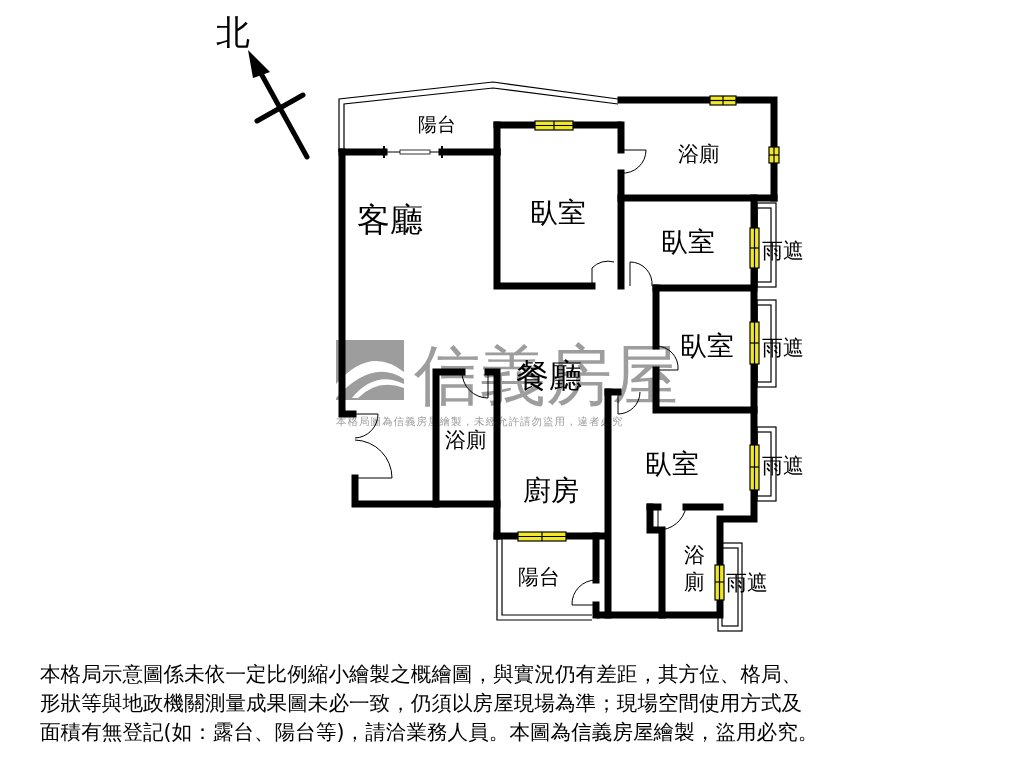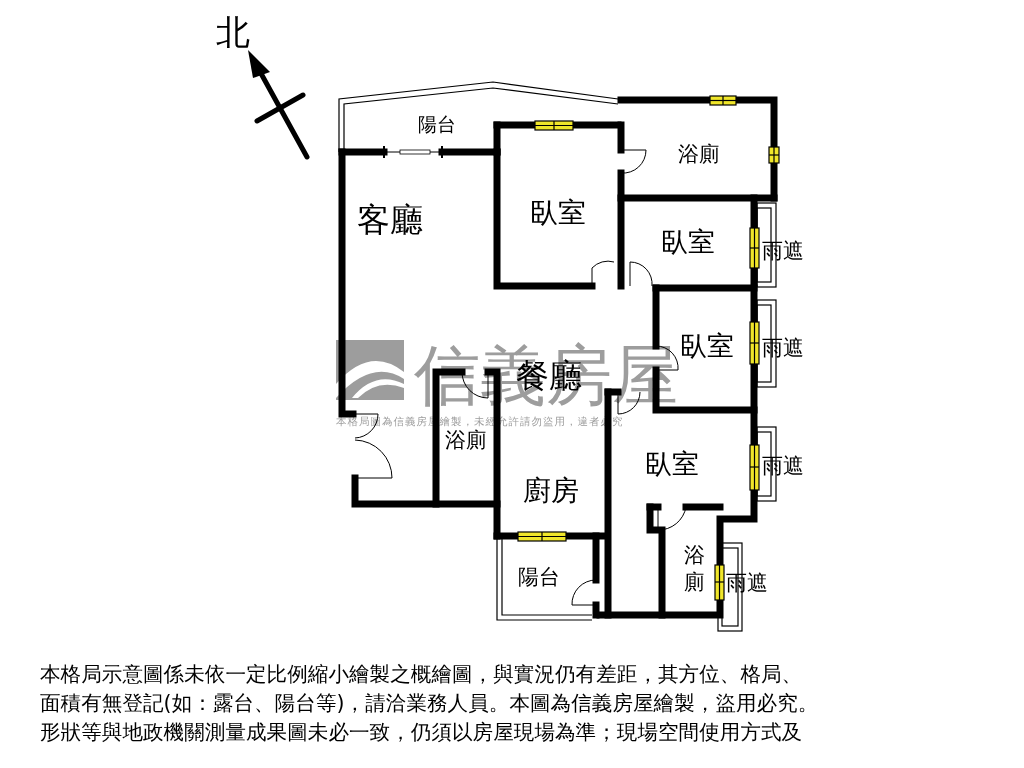--- a/index.html
+++ b/index.html
@@ -189,15 +189,15 @@
     <text x="518" y="584" font-size="21" class="lbl">陽台</text>
     <text x="762" y="258" font-size="21" class="lbl">雨遮</text>
     <text x="762" y="355" font-size="21" class="lbl">雨遮</text>
     <text x="762" y="473" font-size="21" class="lbl">雨遮</text>
     <text x="726" y="590" font-size="21" class="lbl">雨遮</text>
   </g>
 </svg>
 
 <div class="disclaimer">
   <div>本格局示意圖係未依一定比例縮小繪製之概繪圖，與實況仍有差距，其方位、格局、</div>
+  <div>形狀等與地政機關測量成果圖未必一致，仍須以房屋現場為準；現場空間使用方式及</div>
   <div>面積有無登記(如：露台、陽台等)，請洽業務人員。本圖為信義房屋繪製，盜用必究。</div>
-  <div>形狀等與地政機關測量成果圖未必一致，仍須以房屋現場為準；現場空間使用方式及</div>
 </div>
 
 </body></html>

